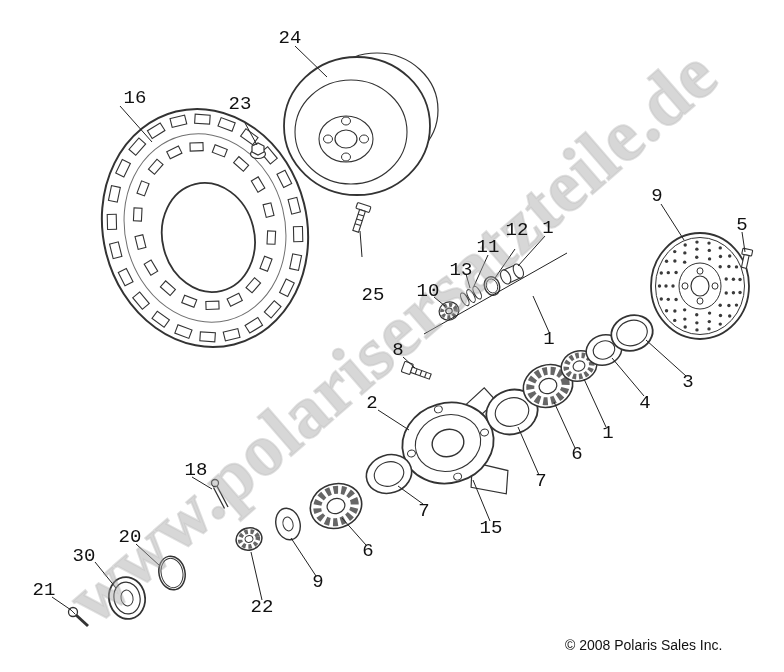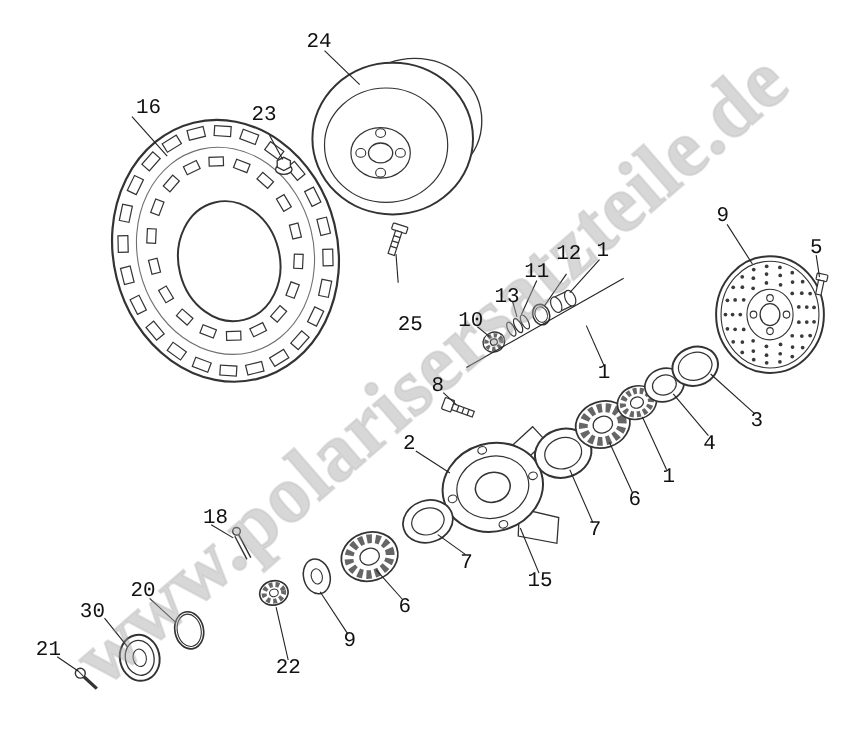--- a/index.html
+++ b/index.html
@@ -345,13 +345,14 @@
       <div class="callout" style="left: 424px; top: 511px;">7</div>
       <div class="callout" style="left: 368px; top: 551px;">6</div>
       <div class="callout" style="left: 196px; top: 470px;">18</div>
       <div class="callout" style="left: 130px; top: 537px;">20</div>
       <div class="callout" style="left: 84px; top: 556px;">30</div>
       <div class="callout" style="left: 318px; top: 582px;">9</div>
       <div class="callout" style="left: 44px; top: 590px;">21</div>
       <div class="callout" style="left: 262px; top: 607px;">22</div>
     </div>
 
+  <div class="copyright">© 2008 Polaris Sales Inc.</div>
 </div>
 
 </body></html>

